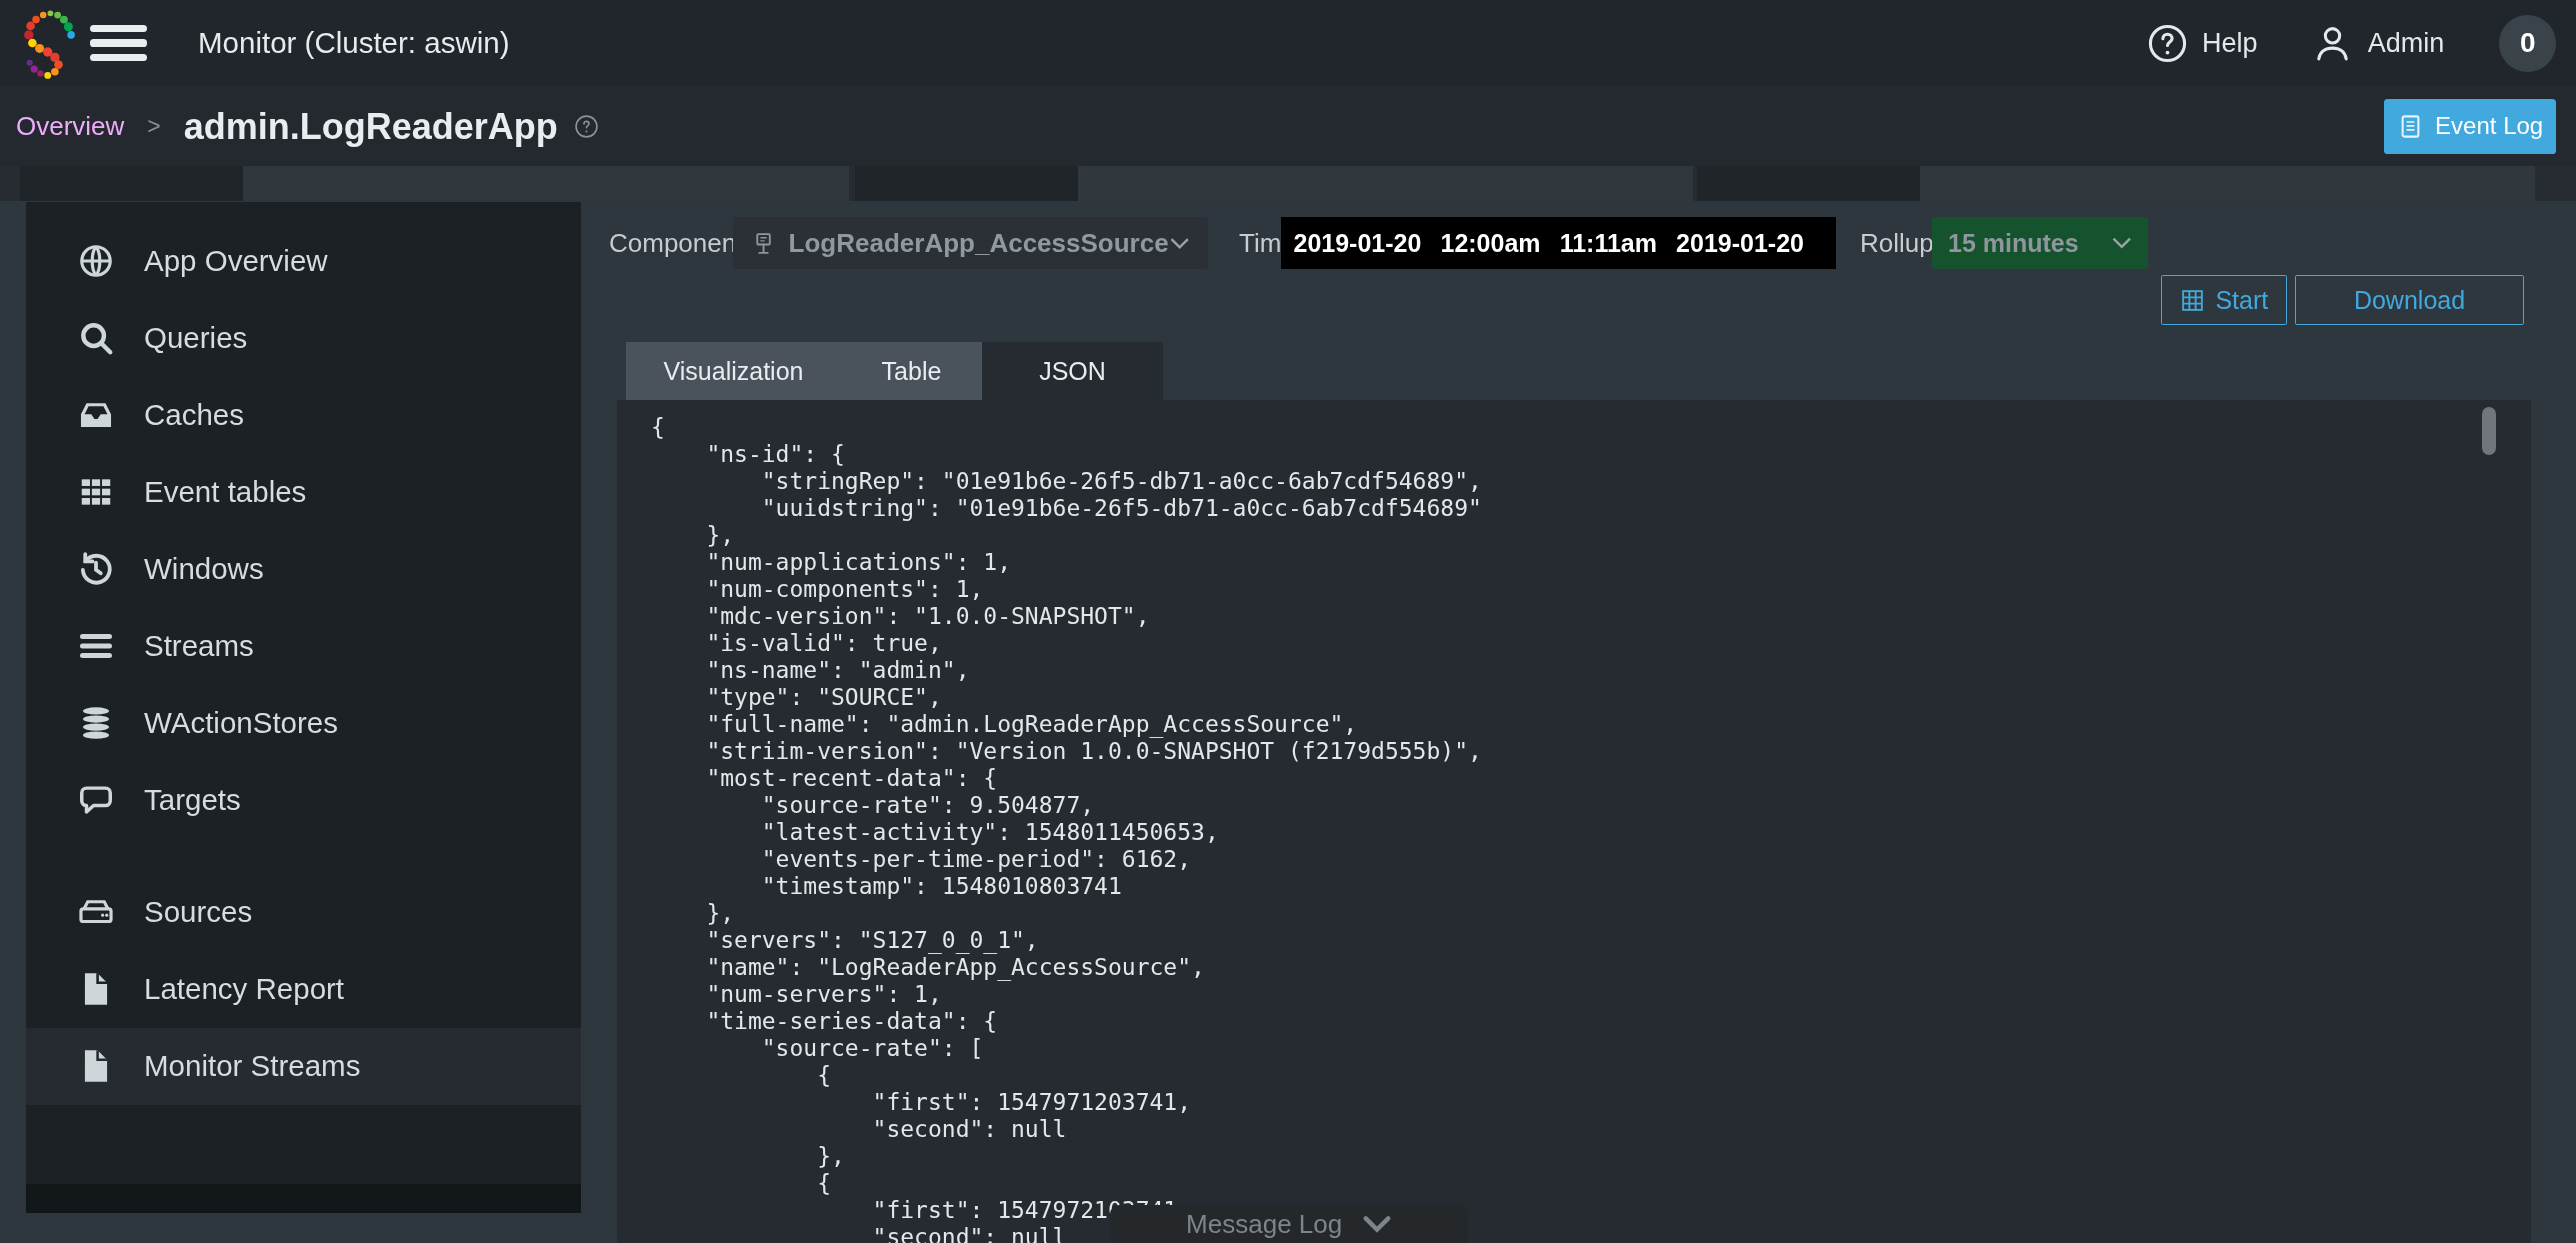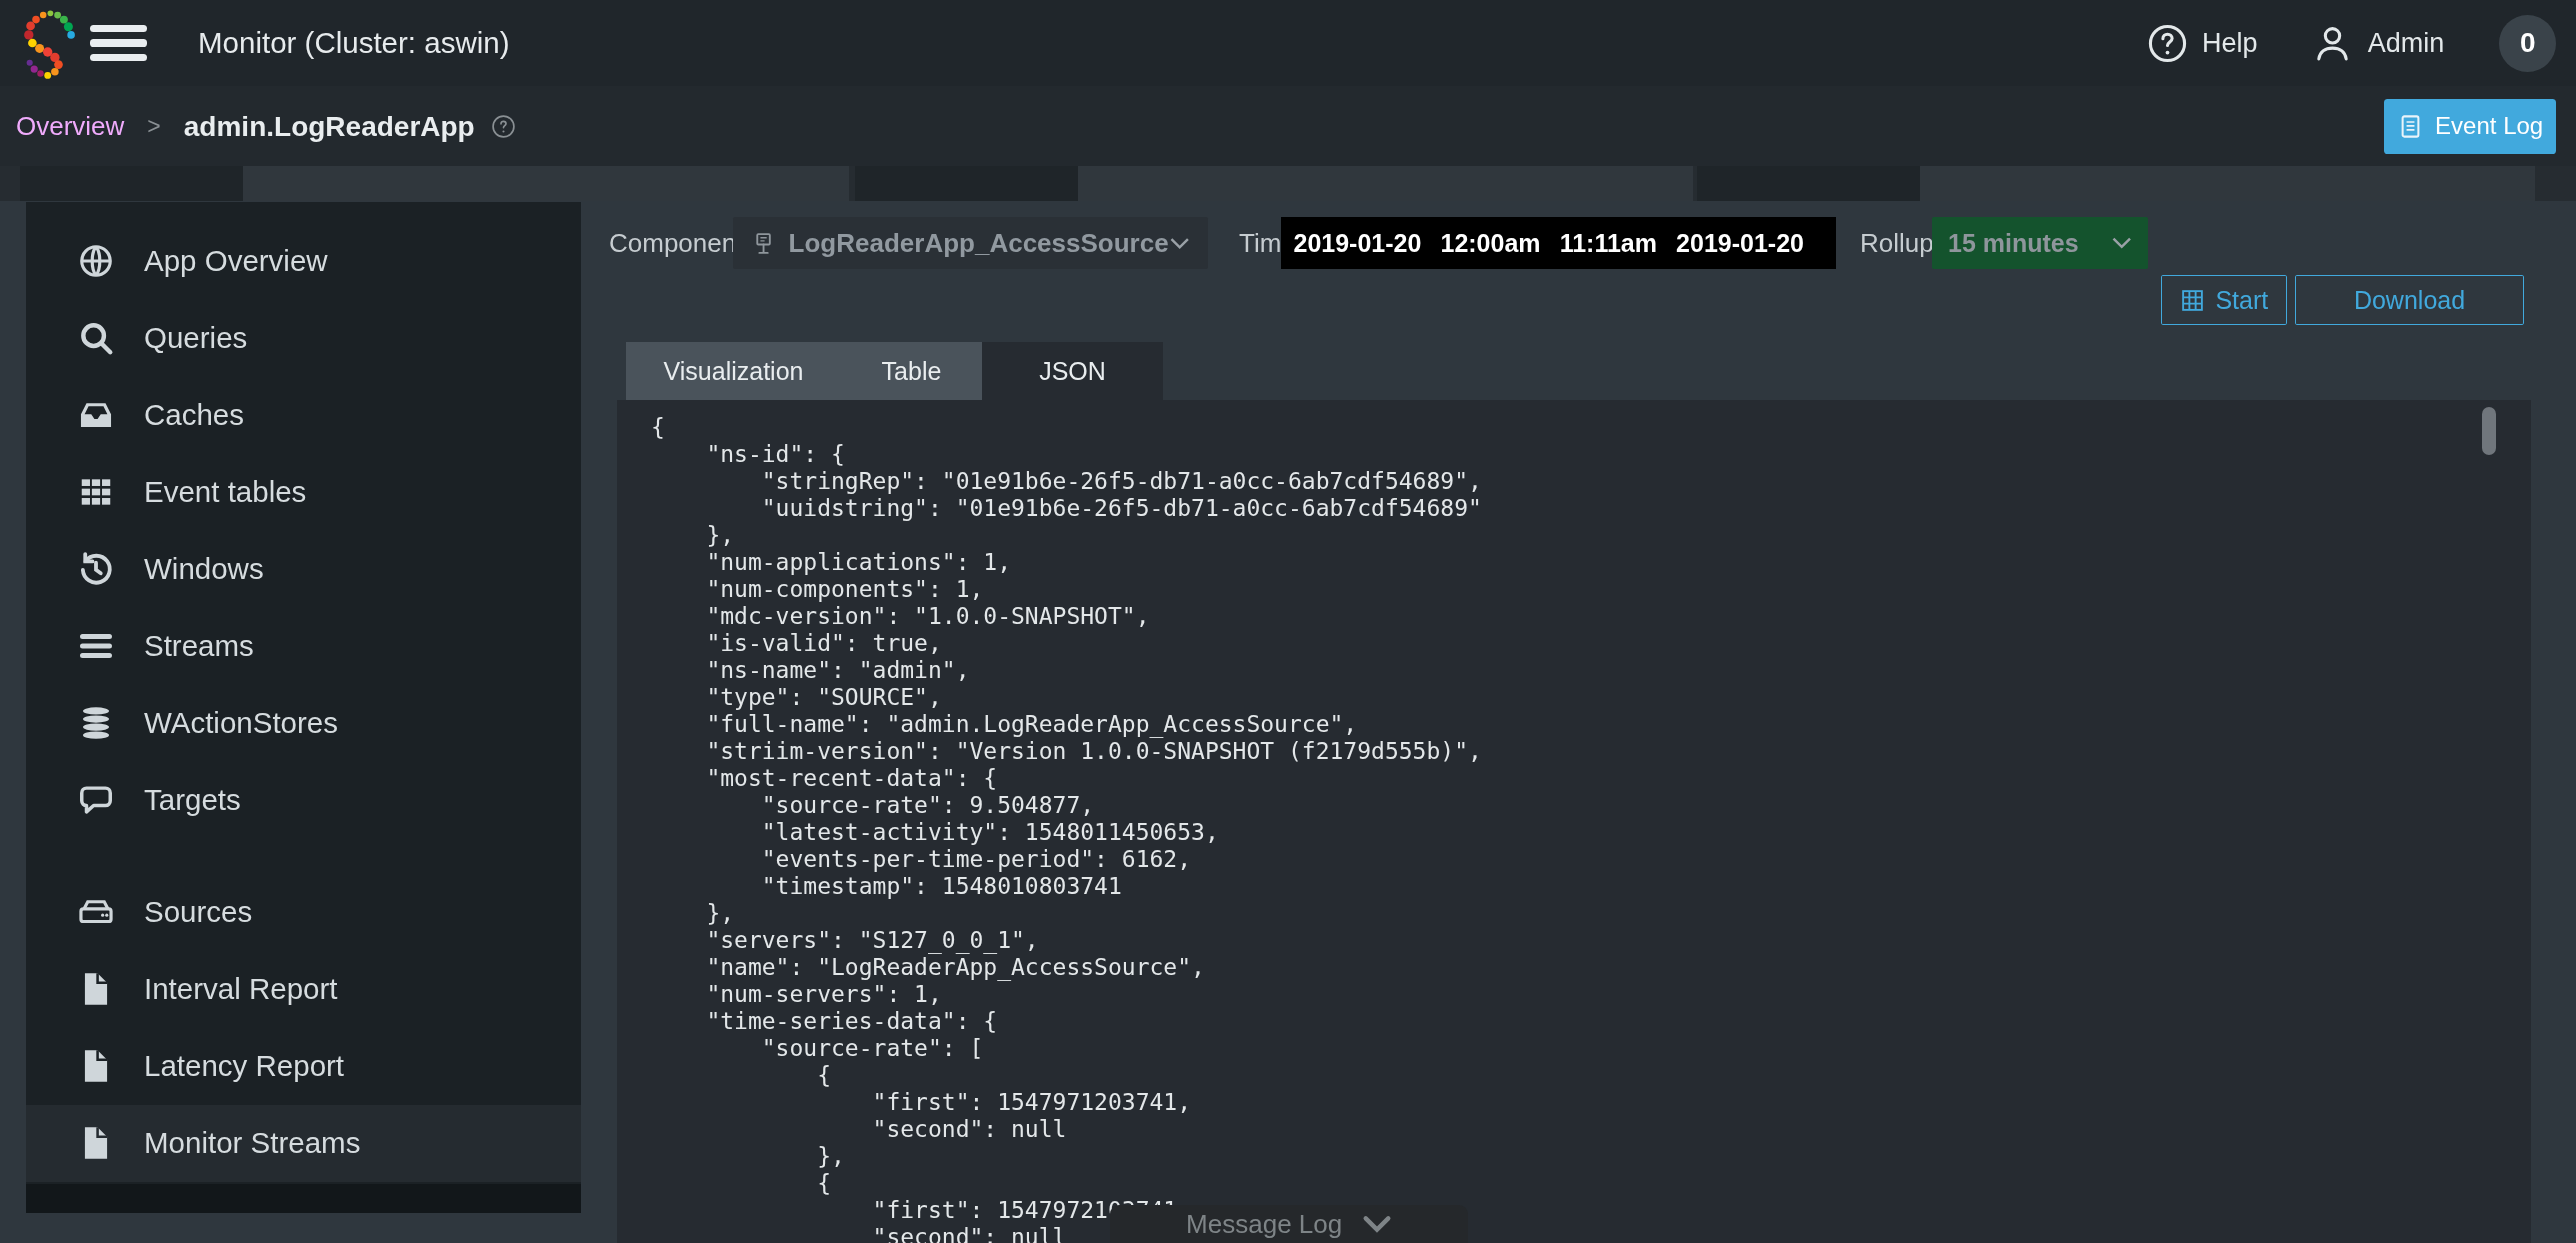--- a/index.html
+++ b/index.html
@@ -16,21 +16,21 @@
   .hamburger span{display:block;height:7.2px;border-radius:3.6px;background:#e9edf0;}
   .app-title{position:absolute;left:198px;top:0;height:86px;display:flex;align-items:center;font-size:29.5px;color:#e7ebed;}
   .top-right{position:absolute;right:0;top:0;height:86px;display:flex;align-items:center;gap:0;}
   .top-item{display:flex;align-items:center;gap:14.3px;margin-right:55px;cursor:pointer;font-size:27px;color:#e3e8ea;}
   .badge{width:57px;height:57px;border-radius:50%;background:#3a434a;display:flex;align-items:center;justify-content:center;
          font-size:28px;font-weight:bold;color:#fff;margin-right:19.7px;cursor:pointer;}
   
   .crumbbar{position:absolute;left:0;top:86px;width:2576px;height:81px;background:#23292e;display:flex;align-items:center;}
   .crumb-overview{margin-left:16px;font-size:26px;color:#f0abfc;cursor:pointer;}
   .crumb-sep{margin:0 23px;font-size:23px;color:#8a9094;}
-  .crumb-current{font-size:28px;font-weight:bold;color:#e9edef;}
+  .crumb-current{font-size:36px;font-weight:bold;color:#e9edef;}
   .crumb-q{margin-left:16px;}
   .eventlog-btn{position:absolute;right:19.7px;top:12.5px;width:172px;height:55px;background:#41a9dd;border-radius:3.6px;
       display:flex;align-items:center;justify-content:center;gap:10.7px;color:#fff;font-size:24px;cursor:pointer;}
   
   .strip{position:absolute;left:0;top:166px;width:2576px;height:35px;background:#262c31;}
   .strip .seg{position:absolute;top:0;height:35px;}
   .seg-dark{background:#1f2529;}
   .seg-light{background:#30373d;}
   
   .sidebar{position:absolute;left:26px;top:202px;width:555px;height:982px;background:#1b2125;padding-top:20.6px;}
@@ -238,29 +238,20 @@
     <div class="side-item gap">
       <span class="side-icon">
         <svg width="38" height="38" viewBox="0 0 24 24" fill="none" stroke="#cfd6da" stroke-width="2">
           <rect x="2.5" y="10" width="19" height="8" rx="1.5"></rect>
           <path d="M4.5 10l2.3-4.5h10.4L19.5 10"></path>
           <circle cx="16.2" cy="14" r="1" fill="#cfd6da" stroke="none"></circle>
             <circle cx="18.8" cy="14" r="1" fill="#cfd6da" stroke="none"></circle>
         </svg>
         </span>
       <span class="side-label">Sources</span>
-    </div>
-    <div class="side-item">
-      <span class="side-icon">
-        <svg width="38" height="38" viewBox="0 0 24 24">
-          <path d="M5 2h8l6 6v14H5z" fill="#cfd6da"></path>
-            <path d="M13 2v6h6" fill="none" stroke="#1b2125" stroke-width="1.6"></path>
-        </svg>
-        </span>
-      <span class="side-label">Interval Report</span>
     </div>
     <div class="side-item">
       <span class="side-icon">
         <svg width="38" height="38" viewBox="0 0 24 24">
           <path d="M5 2h8l6 6v14H5z" fill="#cfd6da"></path>
             <path d="M13 2v6h6" fill="none" stroke="#1b2125" stroke-width="1.6"></path>
         </svg>
         </span>
       <span class="side-label">Latency Report</span>
     </div>

